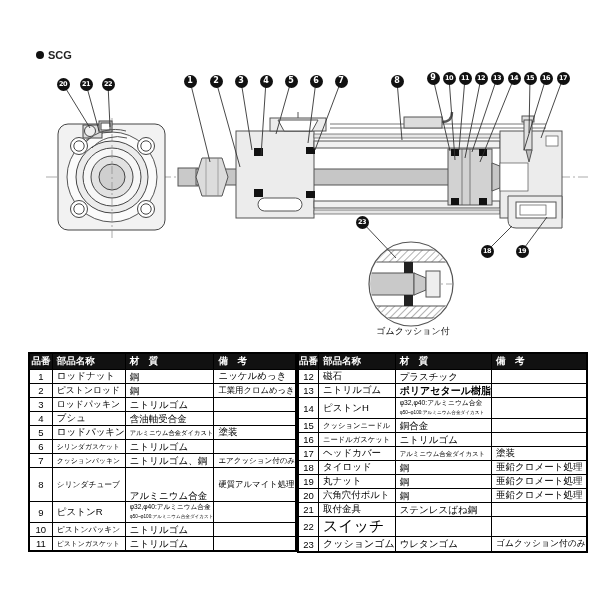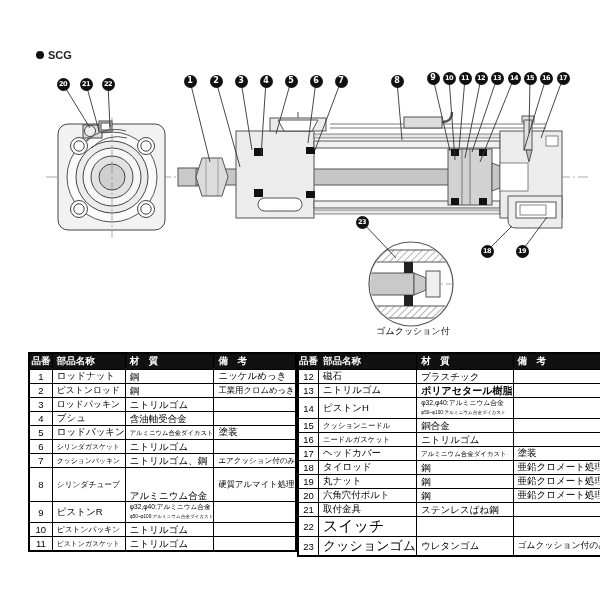--- a/index.html
+++ b/index.html
@@ -422,21 +422,21 @@
           <tr>
             <td class="cno">22</td>
             <td class="" style="font-size: 15px;">スイッチ</td>
             <td class="">
               <div class="mline" style="font-size: 9.5px;"></div>
             </td>
             <td class="" style="font-size: 9.5px;"></td>
           </tr>
           <tr>
             <td class="cno">23</td>
-            <td class="" style="font-size: 13px; margin-left: 14px;">クッションゴム</td>
+            <td class="" style="font-size: 10px; margin-left: 14px;">クッションゴム</td>
             <td class="">
               <div class="mline" style="font-size: 9.5px;">ウレタンゴム</div>
             </td>
             <td class="" style="font-size: 8.8px;">ゴムクッション付のみ</td>
           </tr>
         </tbody>
     </table>
   </div>
 
 </div>

